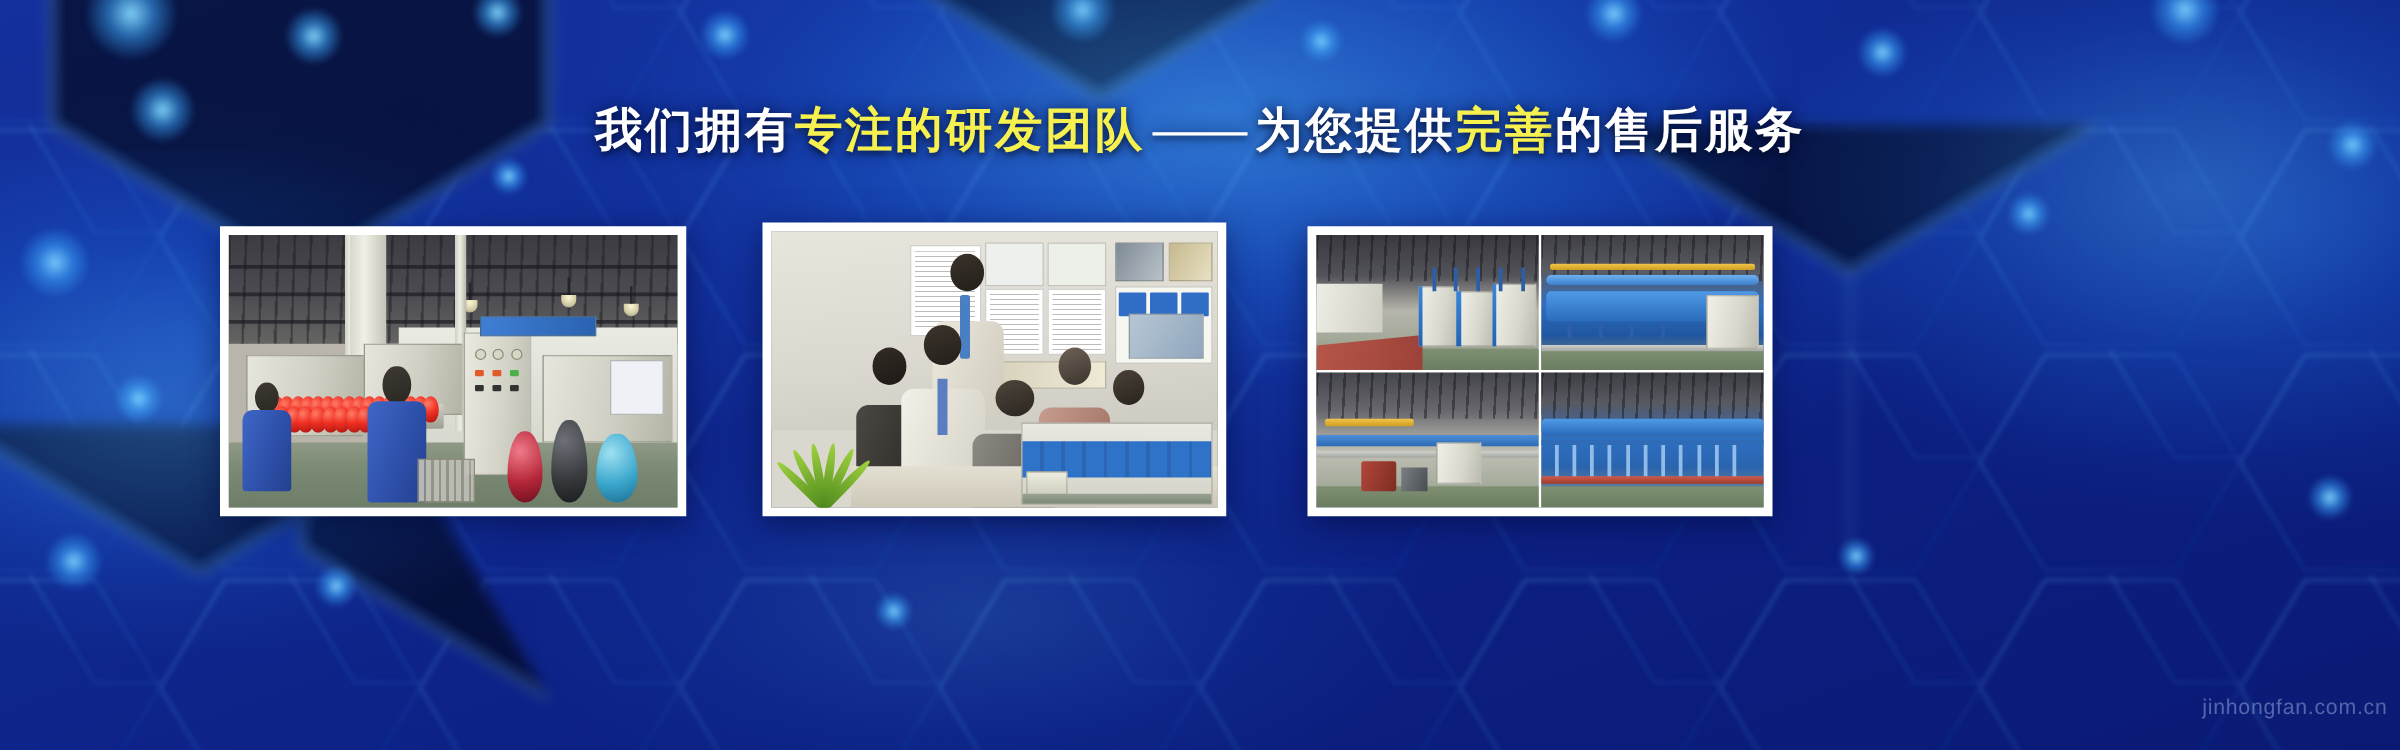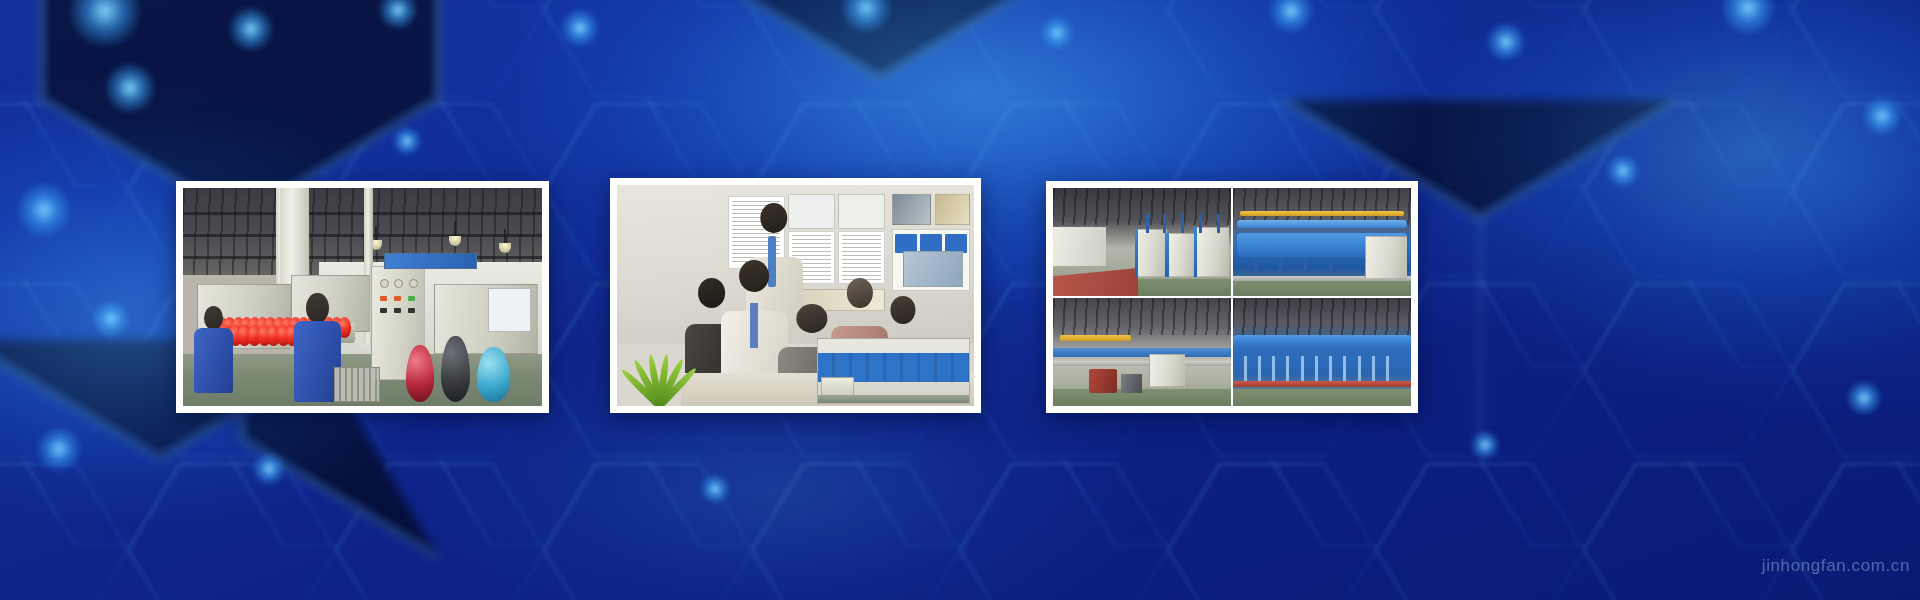--- a/index.html
+++ b/index.html
@@ -295,20 +295,23 @@
   <div class="glowblob" style="left:1606px;top:154px; width:34px;  height:34px;"></div>
   <div class="glowblob" style="left:1470px;top:430px; width:30px;  height:30px;"></div>
   <div class="glowblob" style="left:1846px;top:380px; width:36px;  height:36px;"></div>
   <div class="glowblob" style="left:700px; top:474px; width:30px;  height:30px;"></div>
 
   <div class="softsheen" style="left:520px; top:-120px; width:900px; height:420px;"></div>
   <div class="softsheen" style="left:-180px; top:120px; width:620px; height:400px;"></div>
   <div class="softsheen" style="left:1430px; top:-60px; width:640px; height:420px;"></div>
   <div class="softsheen" style="left:430px; top:330px; width:700px; height:320px; opacity:.55;"></div>
 
+  <div id="headline">
+    <span class="tw">我们拥有</span><span class="ty">专注的研发团队</span><span class="dash">——</span><span class="tw">为您提供</span><span class="ty">完善</span><span class="tw">的售后服务</span>
+  </div>
 
   <div class="panel" id="panel-left">
     <div class="panel-inner">
       <div class="photoL">
         <div class="L-roof"></div>
         <div class="L-truss" style="top:11%"></div>
         <div class="L-truss" style="top:21%"></div>
         <div class="L-truss" style="top:31%"></div>
         <div class="L-lamp" style="left:30%; top:22%"></div>
         <div class="L-lamp" style="left:52%; top:24%"></div>

